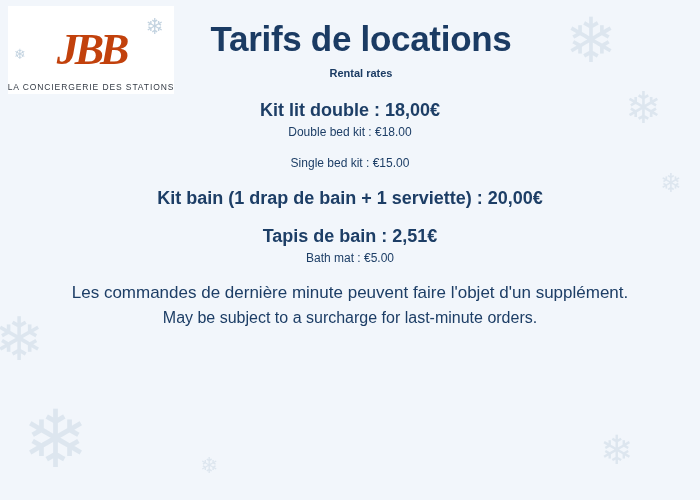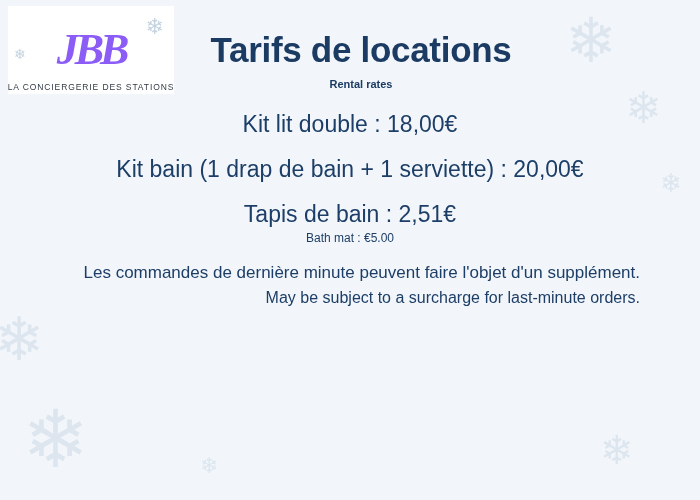--- a/index.html
+++ b/index.html
@@ -51,21 +51,21 @@
     align-items: center;
     justify-content: center;
     padding-top: 2px;
     box-sizing: border-box;
   }
   .logo-mark {
     font-family: "Liberation Serif", serif;
     font-style: italic;
     font-size: 44px;
     font-weight: 700;
-    color: #8b5cf6;
+    color: #c2410c;
     letter-spacing: -4px;
     line-height: 1;
     margin-top: 18px;
   }
   .logo-sub {
     font-size: 8.5px;
     letter-spacing: 0.9px;
     color: #333a44;
     margin-top: 10px;
     white-space: nowrap;
@@ -90,56 +90,57 @@
     position: relative;
     z-index: 2;
     padding-top: 14px;
     text-align: center;
   }
   .title {
     font-size: 35px;
     font-weight: 700;
     color: #1b3b63;
     letter-spacing: -0.3px;
-    margin: 16px 0 0 22px;
+    margin: 5px 0 0 22px;
   }
   .subtitle {
     font-size: 11px;
     font-weight: 700;
     color: #1b3b63;
     margin: 8px 0 0 22px;
   }
 
   
   .rates {
     position: relative;
     z-index: 2;
     margin-top: 20px;
     text-align: center;
   }
   .rate {
     margin-bottom: 16px;
   }
   .rate .fr {
-    font-size: 23px;
+    font-size: 18px;
     color: #1d3e66;
     line-height: 1.25;
+    font-weight: bold;
   }
   .rate .en {
     font-size: 12px;
     color: #1d3e66;
     margin-top: 3px;
     line-height: 1.25;
   }
 
   
   .note {
     position: relative;
     z-index: 2;
-    text-align: right;
+    text-align: center;
     margin-top: 6px;
     padding: 0 60px;
   }
   .note .fr {
     font-size: 17px;
     color: #1d3e66;
     line-height: 1.3;
   }
   .note .en {
     font-size: 16px;
@@ -171,23 +172,25 @@
 
   <div class="header">
     <h1 class="title">Tarifs de locations</h1>
     <div class="subtitle">Rental rates</div>
   </div>
 
   <div class="rates">
 
     <div class="rate">
       <div class="fr">Kit lit double : 18,00€</div>
-    </div>
-
-    <div class="rate">
+      <div class="en">Double bed kit : €18.00</div>
+    </div>
+
+    <div class="rate">
+      <div class="en">Single bed kit : €15.00</div>
     </div>
 
     <div class="rate">
       <div class="fr">Kit bain (1 drap de bain + 1 serviette) : 20,00€</div>
     </div>
 
     <div class="rate">
       <div class="fr">Tapis de bain : 2,51€</div>
       <div class="en">Bath mat : €5.00</div>
     </div>

